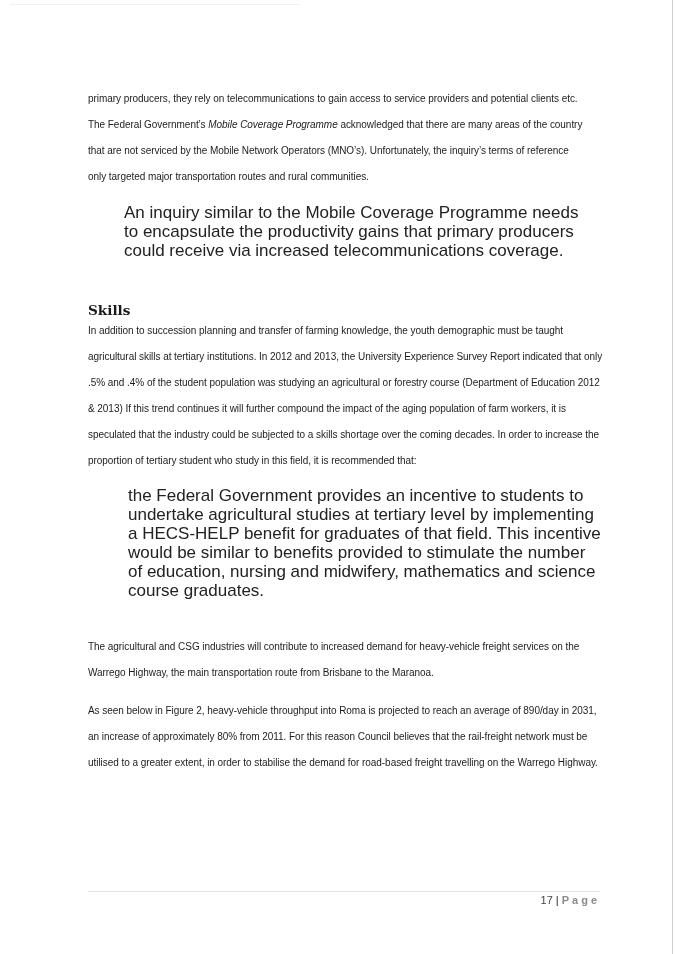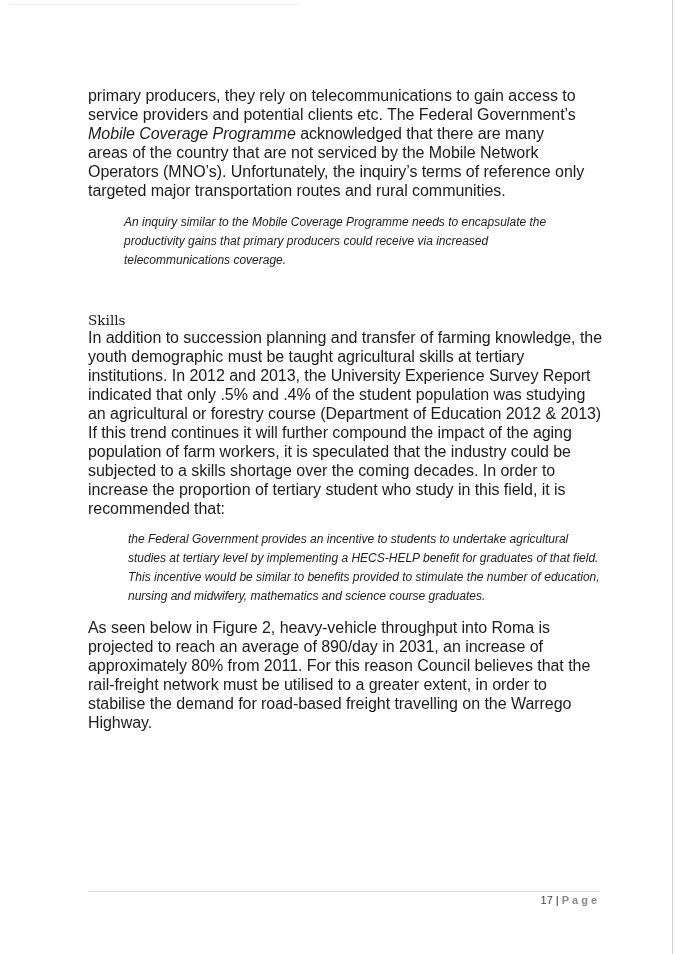--- a/index.html
+++ b/index.html
@@ -31,36 +31,35 @@
       height: 954px;
       background: #cfcfcf;
     }
     .page {
       position: absolute;
       left: 88px;
       top: 86px;
       width: 520px;
     }
     .p {
-      font-size: 16px;
-      line-height: 19px;
+      font-size: 10px;
+      line-height: 26px;
       margin: 0;
       letter-spacing: -0.05px;
     }
     .p i { font-style: italic; }
     .quote {
-      font-size: 12px;
+      font-size: 17px;
       line-height: 19px;
-      font-style: italic;
       margin: 0;
       color: #222;
     }
     .heading {
       font-family: "DejaVu Serif", serif;
-      font-weight: normal;
+      font-weight: bold;
       font-size: 13.6px;
       margin: 0;
       color: #1a1a1a;
     }
     .footer-rule {
       position: absolute;
       left: 88px;
       top: 891px;
       width: 512px;
       height: 1px;
@@ -92,20 +91,21 @@
 
   <p class="quote" style="margin-top:13px; margin-left:36px; width:470px;">An inquiry similar to the Mobile Coverage Programme needs to encapsulate the productivity gains that primary producers could receive via increased telecommunications coverage.</p>
 
   <h3 class="heading" style="margin-top:42px;">Skills</h3>
 
   <p class="p" style="width:515px">In addition to succession planning and transfer of farming knowledge, the youth demographic must be taught agricultural skills at tertiary institutions. In 2012 and 2013, the University Experience Survey Report indicated that only .5% and .4% of the student population was studying an agricultural or forestry course (Department of Education 2012 &amp; 2013) If this trend continues it will further compound the impact of the aging population of farm workers, it is speculated that the industry could be subjected to a skills shortage over the coming decades. In order to increase the proportion of tertiary student who study in this field, it is recommended that:</p>
 
   <p class="quote" style="margin-top:12px; margin-left:40px; width:476px;">the Federal Government provides an incentive to students to undertake agricultural studies at tertiary level by implementing a HECS-HELP benefit for graduates of that field. This incentive would be similar to benefits provided to stimulate the number of education, nursing and midwifery, mathematics and science course graduates.</p>
 
 
+  <p class="p" style="margin-top:34px; width:505px;">The agricultural and CSG industries will contribute to increased demand for heavy-vehicle freight services on the Warrego Highway, the main transportation route from Brisbane to the Maranoa.</p>
 
   <p class="p" style="margin-top:12px; width:515px;">As seen below in Figure 2, heavy-vehicle throughput into Roma is projected to reach an average of 890/day in 2031, an increase of approximately 80% from 2011. For this reason Council believes that the rail-freight network must be utilised to a greater extent, in order to stabilise the demand for road-based freight travelling on the Warrego Highway.</p>
 
 </div>
 
 <div class="footer-rule"></div>
 <div class="footer">
   <span class="num">17</span><span class="sep">|</span><span class="word">Page</span>
 </div>
 

